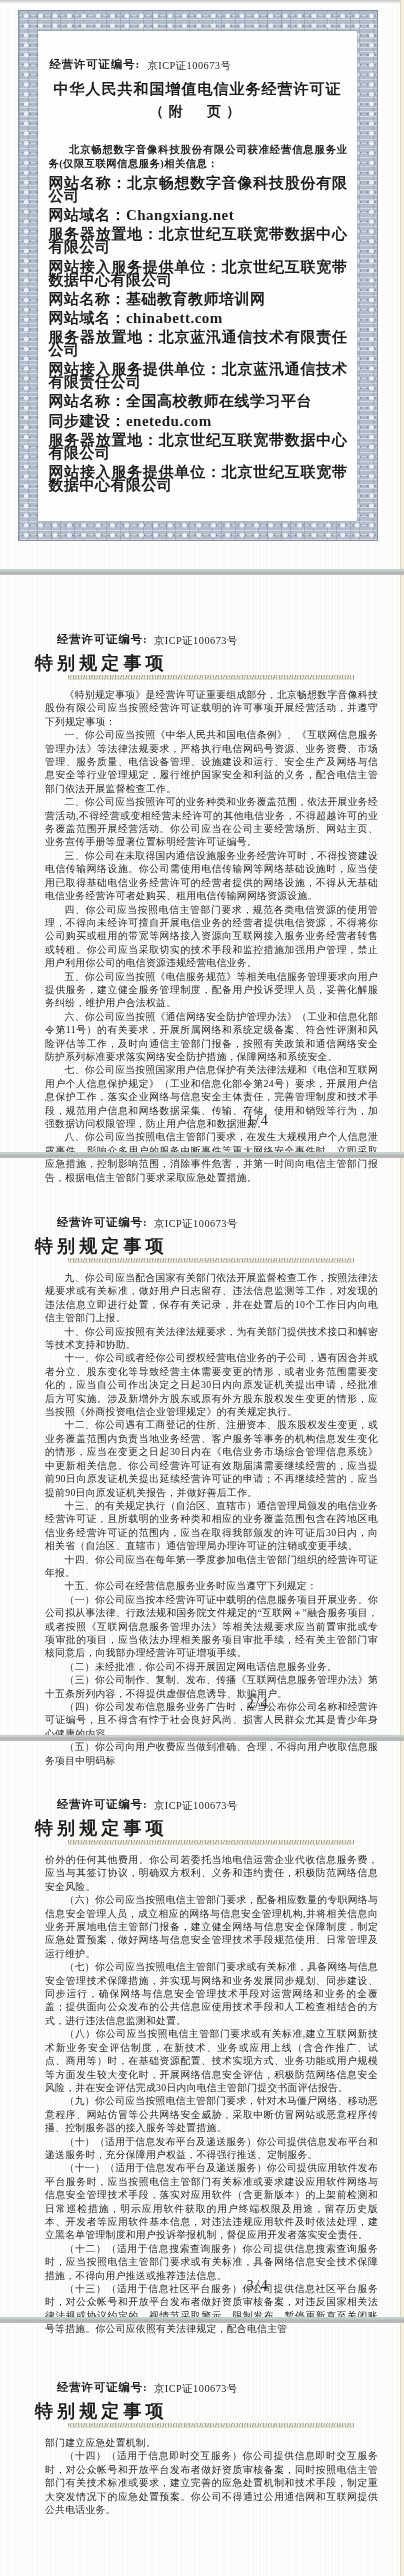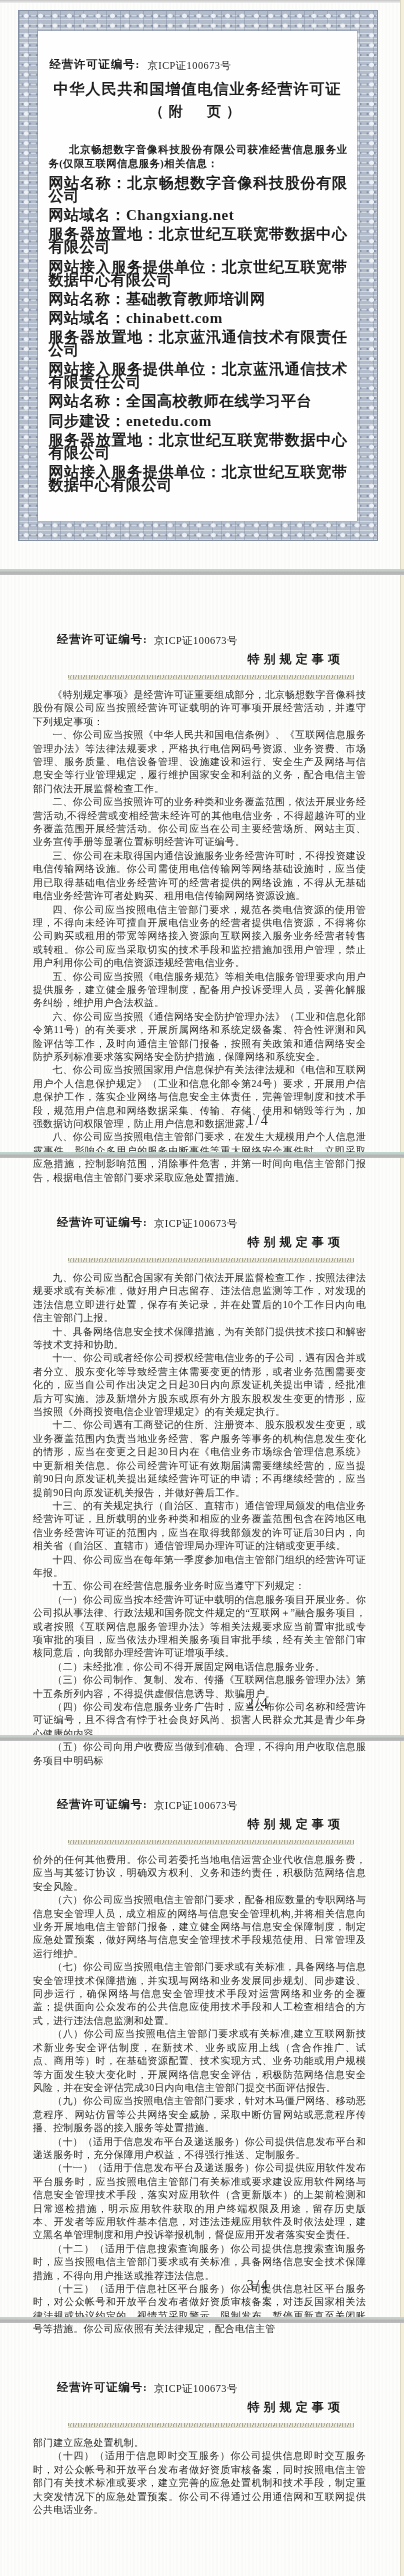--- a/index.html
+++ b/index.html
@@ -38,27 +38,27 @@
   .cert-title{margin:8.2px 4.1px 0 4.1px;text-align:center;font-size:15px;font-weight:bold;letter-spacing:1px;}
   .cert-subtitle{margin:4.1px 0 0 0;text-align:center;font-size:14px;font-weight:bold;letter-spacing:5.2px;}
   .cert-intro{margin:21.6px 9.3px 0 10.3px;font-size:10.3px;line-height:14px;text-indent:2em;text-align:justify;font-weight:bold;letter-spacing:0.5px;}
   .entries{margin-top:5.2px;}
   .entry{margin:6.2px 9.3px 0 10.3px;font-size:15px;line-height:13px;text-align:justify;font-weight:bold;letter-spacing:0.5px;}
 
   
   .prov-head{position:absolute;left:57px;top:58px;white-space:nowrap;}
   .prov-head .lbl{font-size:11.3px;font-weight:bold;letter-spacing:1px;}
   .prov-head .num{font-size:10.3px;margin-left:4.1px;letter-spacing:0.5px;position:relative;top:1px;}
-  .prov-title{position:absolute;left:35px;top:77px;width:309px;text-align:right;font-size:12px;font-weight:bold;letter-spacing:4.1px;}
+  .prov-title{position:absolute;left:35px;top:77px;width:309px;text-align:left;font-size:18px;font-weight:bold;letter-spacing:4.1px;}
   .band{
     position:absolute;left:68px;top:101px;width:286px;height:4.1px;
     background:repeating-linear-gradient(100deg, #a7a48c 0 1px, #e8e6da 1px 2.6px, #b6b39b 2.6px 3.6px, #efeee6 3.6px 5.2px);
     border-bottom:1px solid #dcdbd3;
   }
-  .prov-body{position:absolute;left:33px;top:114px;width:333px;font-size:9.8px;line-height:13.4px;text-align:justify;}
+  .prov-body{position:absolute;left:45px;top:114px;width:333px;font-size:9.8px;line-height:13.4px;text-align:justify;}
   .prov-body p{margin:0;padding:0;text-indent:2em;letter-spacing:0.3px;}
   .prov-body p.noindent{text-indent:0;}
   .pagenum{position:absolute;left:222px;top:539px;width:72px;text-align:center;font-size:14px;letter-spacing:1.5px;color:#2a2a2a;}
 </style>
 </head>
 <body>
 
 <div class="canvas">
 
   <div class="edge-top"></div>
@@ -142,21 +142,21 @@
     <div class="prov-head">
       <span class="lbl">经营许可证编号:</span>
       <span class="num">京ICP证100673号</span>
     </div>
     <div class="prov-title">特别规定事项</div>
     <div class="band"></div>
     <div class="prov-body">
 
         <p>九、你公司应当配合国家有关部门依法开展监督检查工作，按照法律法规要求或有关标准，做好用户日志留存、违法信息监测等工作，对发现的违法信息立即进行处置，保存有关记录，并在处置后的10个工作日内向电信主管部门上报。</p>
 
-        <p>十、具备网络信息安全技术保障措施，为有关部门提供技术接口和解密等技术支持和协助。</p>
+        <p>十、你公司应按照有关法律法规要求，为有关部门提供技术接口和解密等技术支持和协助。</p>
 
         <p>十一、你公司或者经你公司授权经营电信业务的子公司，遇有因合并或者分立、股东变化等导致经营主体需要变更的情形，或者业务范围需要变化的，应当自公司作出决定之日起30日内向原发证机关提出申请，经批准后方可实施。涉及新增外方股东或原有外方股东股权发生变更的情形，应当按照《外商投资电信企业管理规定》的有关规定执行。</p>
 
         <p>十二、你公司遇有工商登记的住所、注册资本、股东股权发生变更，或业务覆盖范围内负责当地业务经营、客户服务等事务的机构信息发生变化的情形，应当在变更之日起30日内在《电信业务市场综合管理信息系统》中更新相关信息。你公司经营许可证有效期届满需要继续经营的，应当提前90日向原发证机关提出延续经营许可证的申请；不再继续经营的，应当提前90日向原发证机关报告，并做好善后工作。</p>
 
         <p>十三、的有关规定执行（自治区、直辖市）通信管理局颁发的电信业务经营许可证，且所载明的业务种类和相应的业务覆盖范围包含在跨地区电信业务经营许可证的范围内，应当在取得我部颁发的许可证后30日内，向相关省（自治区、直辖市）通信管理局办理许可证的注销或变更手续。</p>
 
         <p>十四、你公司应当在每年第一季度参加电信主管部门组织的经营许可证年报。</p>
 
         <p>十五、你公司在经营信息服务业务时应当遵守下列规定：</p>

